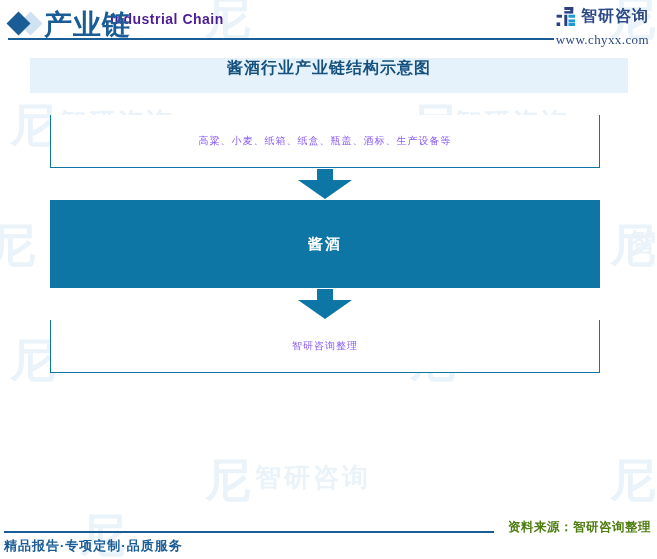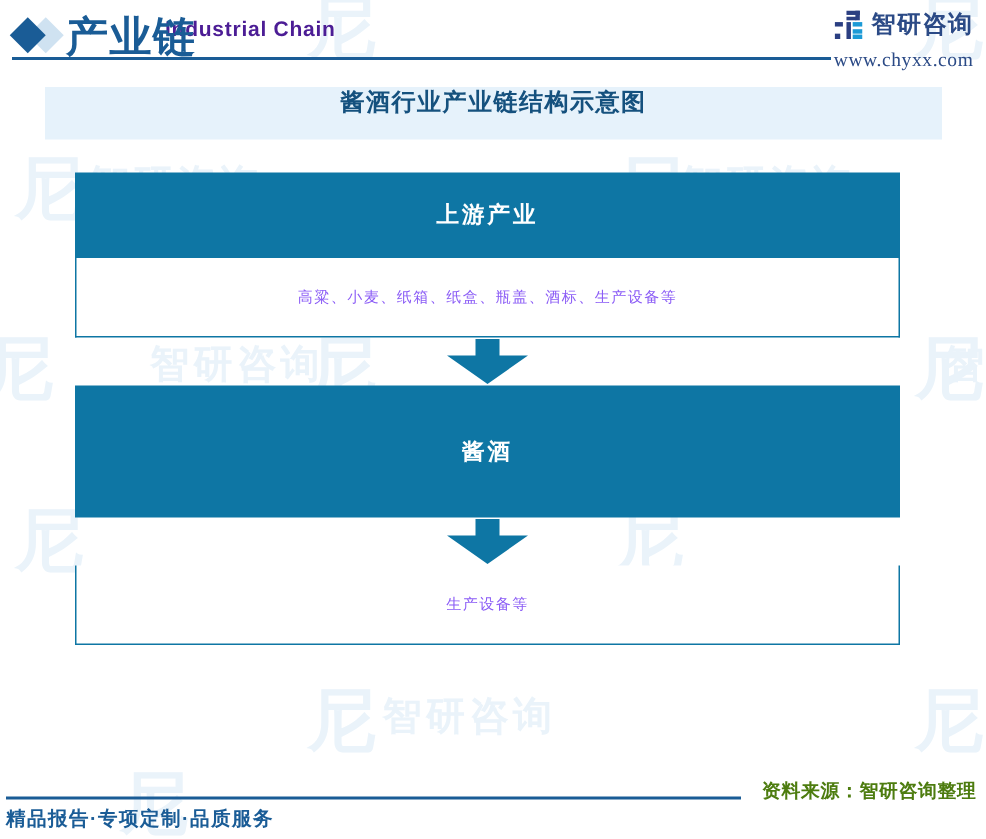--- a/index.html
+++ b/index.html
@@ -280,23 +280,20 @@
   </div>
   <div class="brand-url">www.chyxx.com</div>
 </div>
 
 <div class="title-band">
   <span class="title-text">酱酒行业产业链结构示意图</span>
 </div>
 
 <div class="diagram">
 
-  <div class="node-header">
-    <span class="node-label">上游产业</span>
-  </div>
   <div class="node-body">
     <span class="node-label">高粱、小麦、纸箱、纸盒、瓶盖、酒标、生产设备等</span>
   </div>
 
   <div class="arrow-wrap">
     <svg width="54" height="30" viewBox="0 0 54 30">
       <polygon points="19,0 35,0 35,11 54,11 27,30 0,11 19,11" fill="#0e76a4"></polygon>
     </svg>
   </div>
 
@@ -304,20 +301,20 @@
     <span class="node-label">酱酒</span>
   </div>
 
   <div class="arrow-wrap">
     <svg width="54" height="30" viewBox="0 0 54 30">
       <polygon points="19,0 35,0 35,11 54,11 27,30 0,11 19,11" fill="#0e76a4"></polygon>
     </svg>
   </div>
 
   <div class="node-body">
-    <span class="node-label">生产设备等</span>
+    <span class="node-label">智研咨询整理</span>
   </div>
 
 </div>
 
 <div class="footer-rule"></div>
 <div class="footer-left">精品报告·专项定制·品质服务</div>
 <div class="footer-right">资料来源：智研咨询整理</div>
 
 </body></html>

